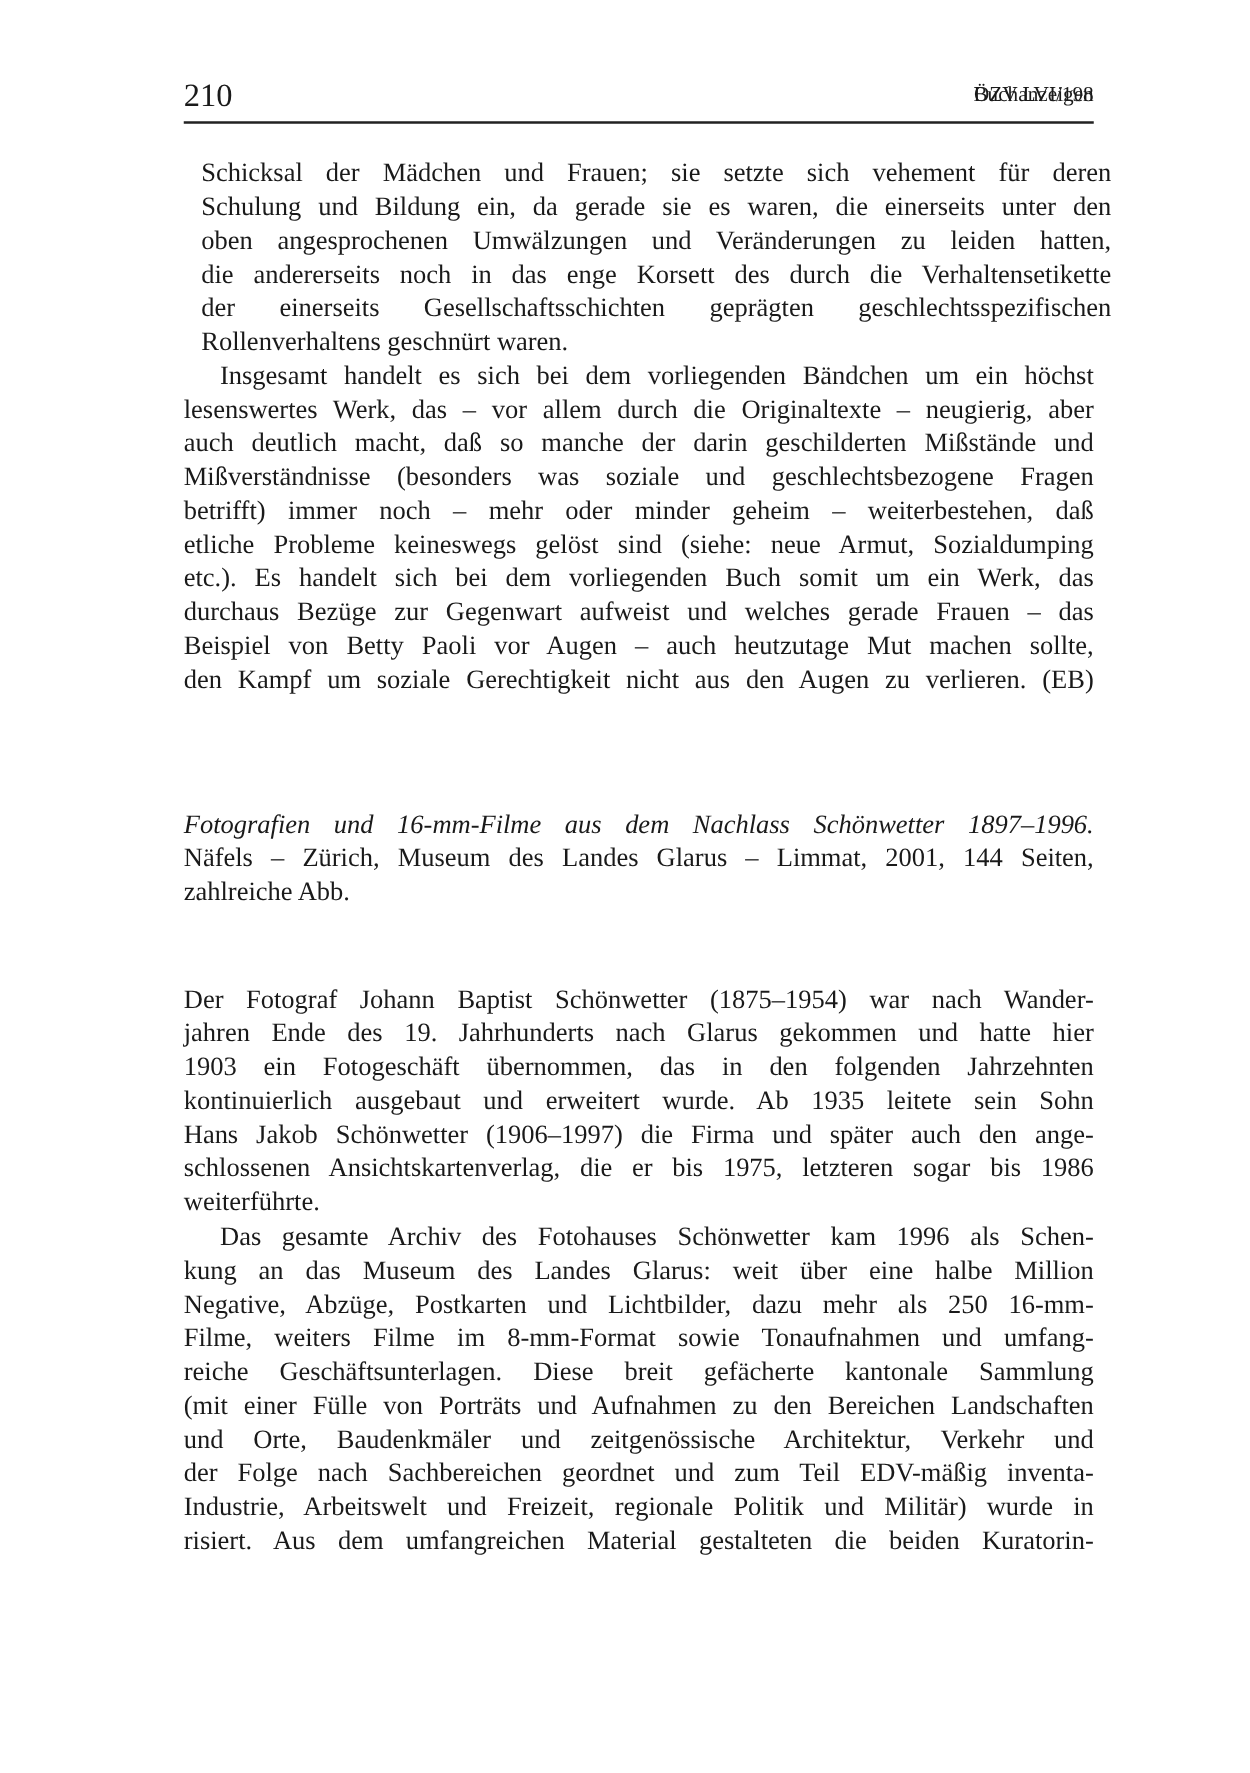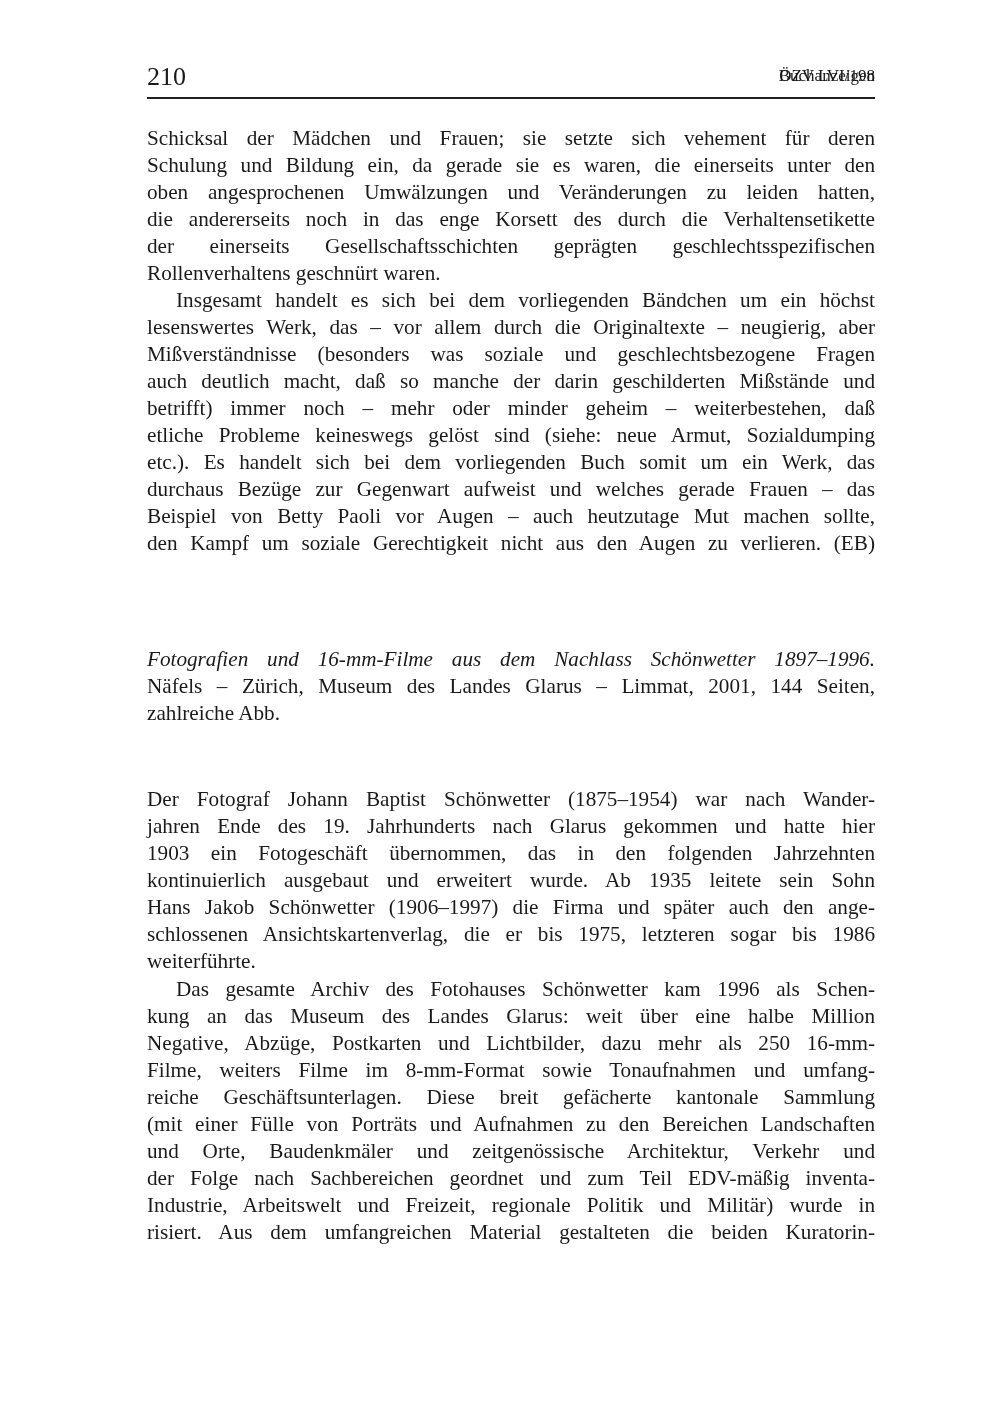--- a/index.html
+++ b/index.html
@@ -27,34 +27,34 @@
 
 <div class="page">
 
   <div class="header">
     <span class="section">Buchanzeigen</span>
     <span class="pageno">210</span>
     <span class="journal">ÖZV LVI/198</span>
   </div>
   <div class="rule"></div>
 
-  <div class="block" style="top:125px;">
+  <div class="block" style="top:125px;margin-left:14px;">
     <span class="line">Schicksal der Mädchen und Frauen; sie setzte sich vehement für deren</span>
     <span class="line">Schulung und Bildung ein, da gerade sie es waren, die einerseits unter den</span>
     <span class="line">oben angesprochenen Umwälzungen und Veränderungen zu leiden hatten,</span>
     <span class="line">die andererseits noch in das enge Korsett des durch die Verhaltensetikette</span>
     <span class="line">der einerseits Gesellschaftsschichten geprägten geschlechtsspezifischen</span>
     <span class="line last">Rollenverhaltens geschnürt waren.</span>
   </div>
 
   <div class="block" style="top:287px;">
     <span class="line" style="padding-left:29px;">Insgesamt handelt es sich bei dem vorliegenden Bändchen um ein höchst</span>
     <span class="line">lesenswertes Werk, das – vor allem durch die Originaltexte – neugierig, aber</span>
+    <span class="line">auch deutlich macht, daß so manche der darin geschilderten Mißstände und</span>
     <span class="line">Mißverständnisse (besonders was soziale und geschlechtsbezogene Fragen</span>
-    <span class="line">auch deutlich macht, daß so manche der darin geschilderten Mißstände und</span>
     <span class="line">betrifft) immer noch – mehr oder minder geheim – weiterbestehen, daß</span>
     <span class="line">etliche Probleme keineswegs gelöst sind (siehe: neue Armut, Sozialdumping</span>
     <span class="line">etc.). Es handelt sich bei dem vorliegenden Buch somit um ein Werk, das</span>
     <span class="line">durchaus Bezüge zur Gegenwart aufweist und welches gerade Frauen – das</span>
     <span class="line">Beispiel von Betty Paoli vor Augen – auch heutzutage Mut machen sollte,</span>
     <span class="line">den Kampf um soziale Gerechtigkeit nicht aus den Augen zu verlieren. (EB)</span>
   </div>
 
   <div class="block" style="top:646px;">
     <span class="line"><em>Fotografien und 16-mm-Filme aus dem Nachlass Schönwetter 1897–1996.</em></span>

